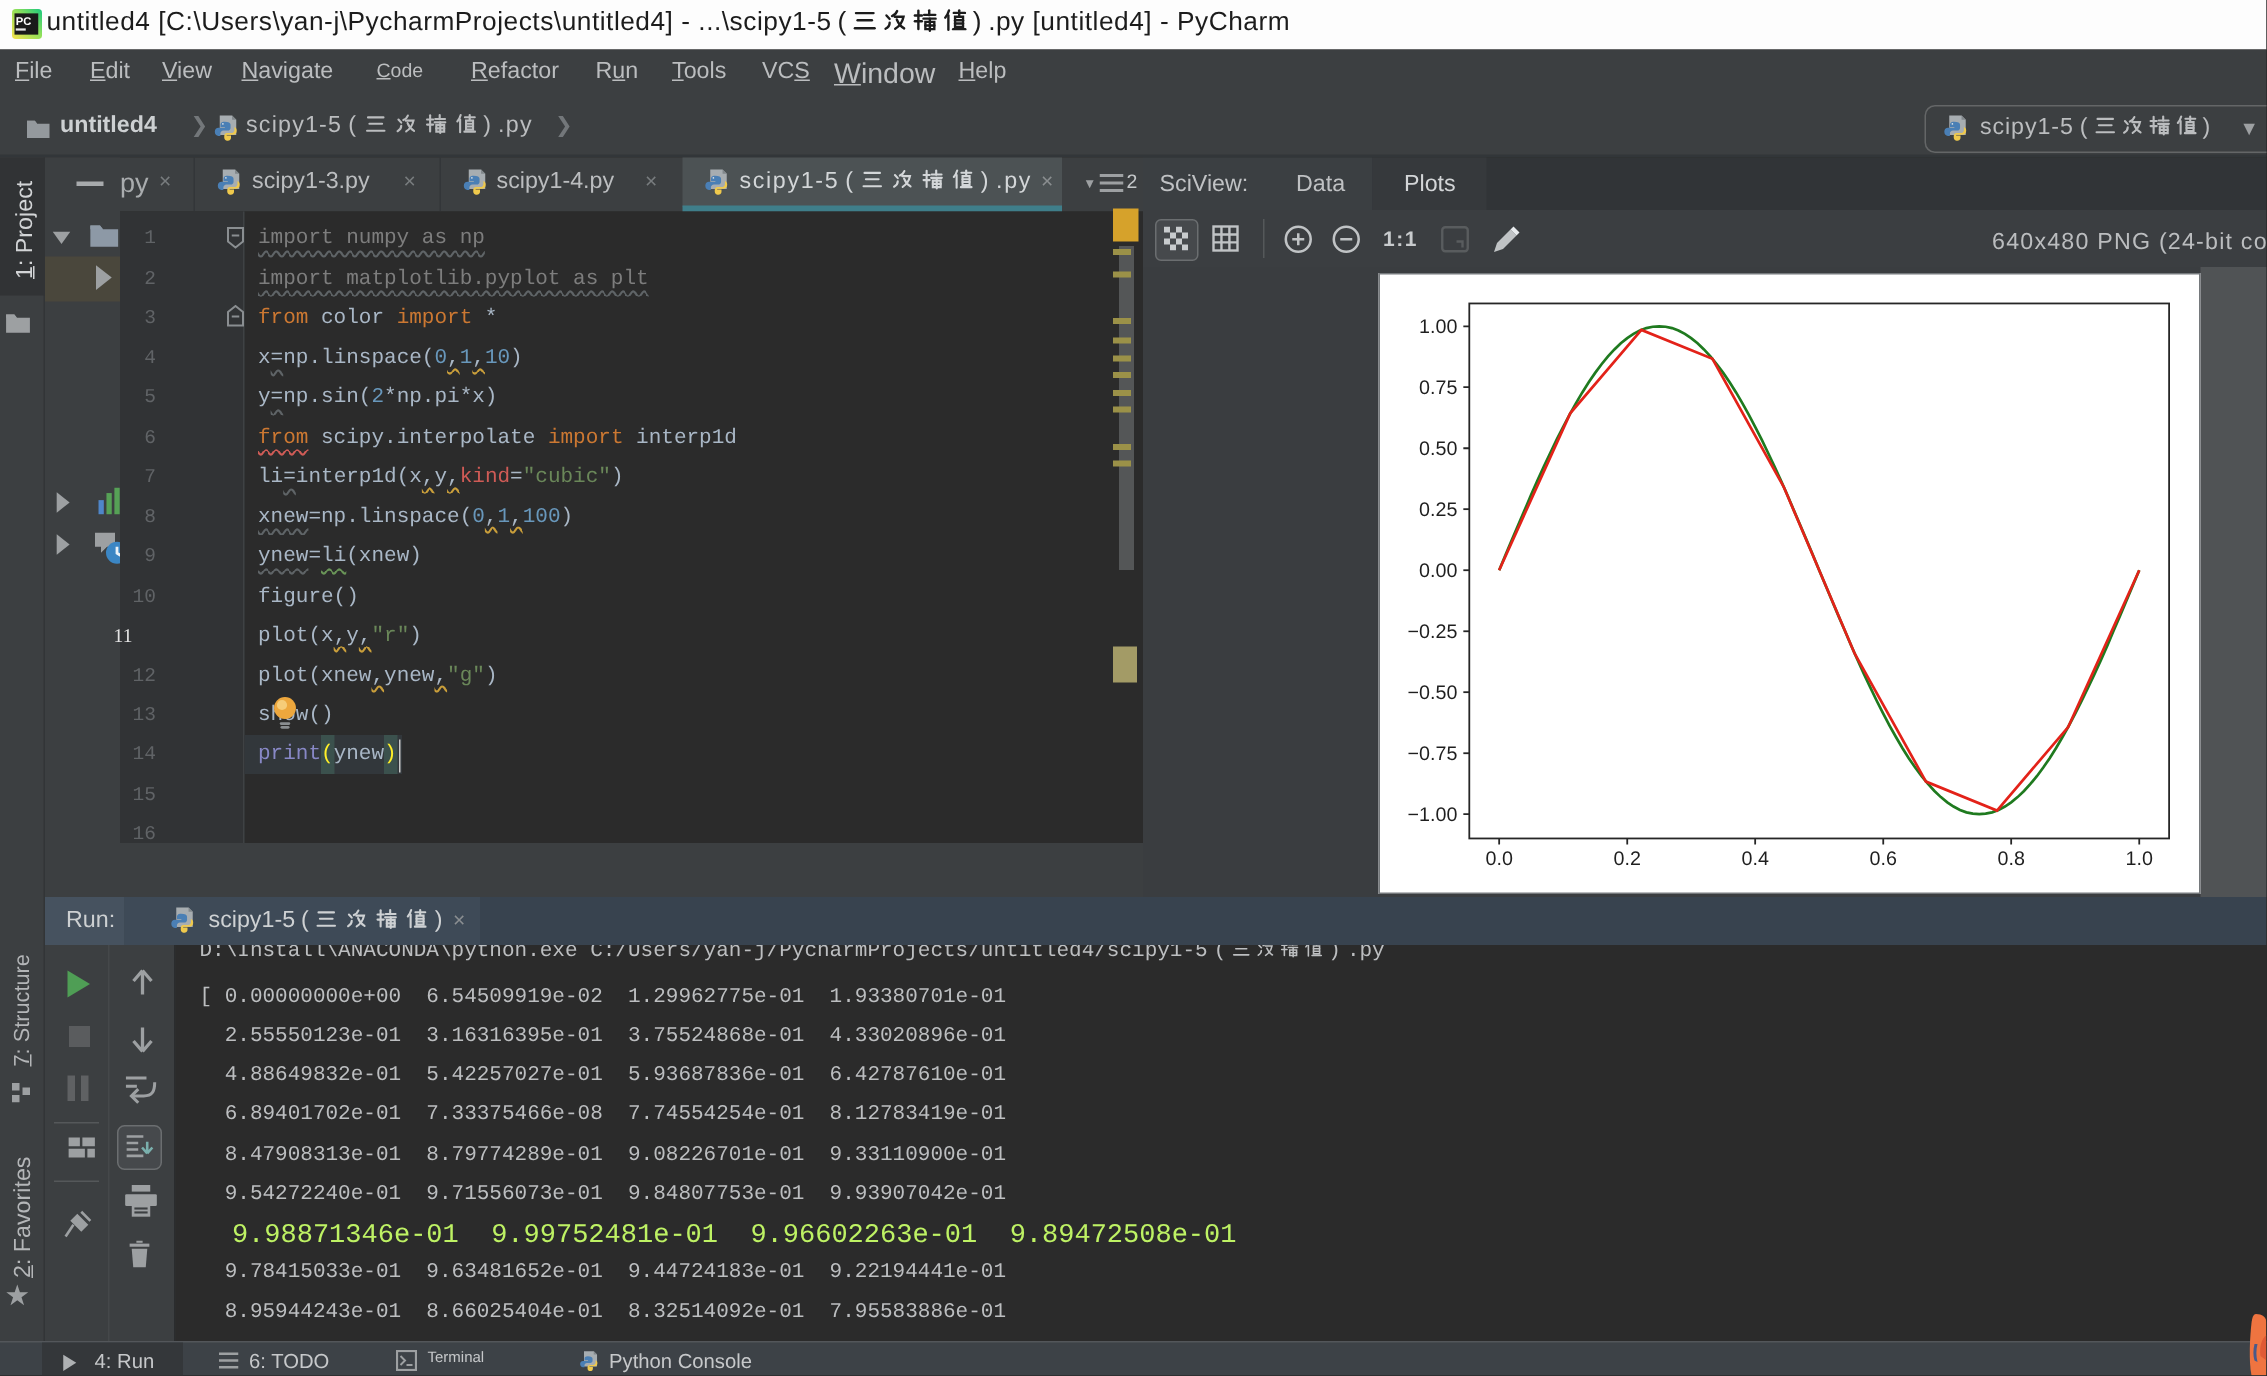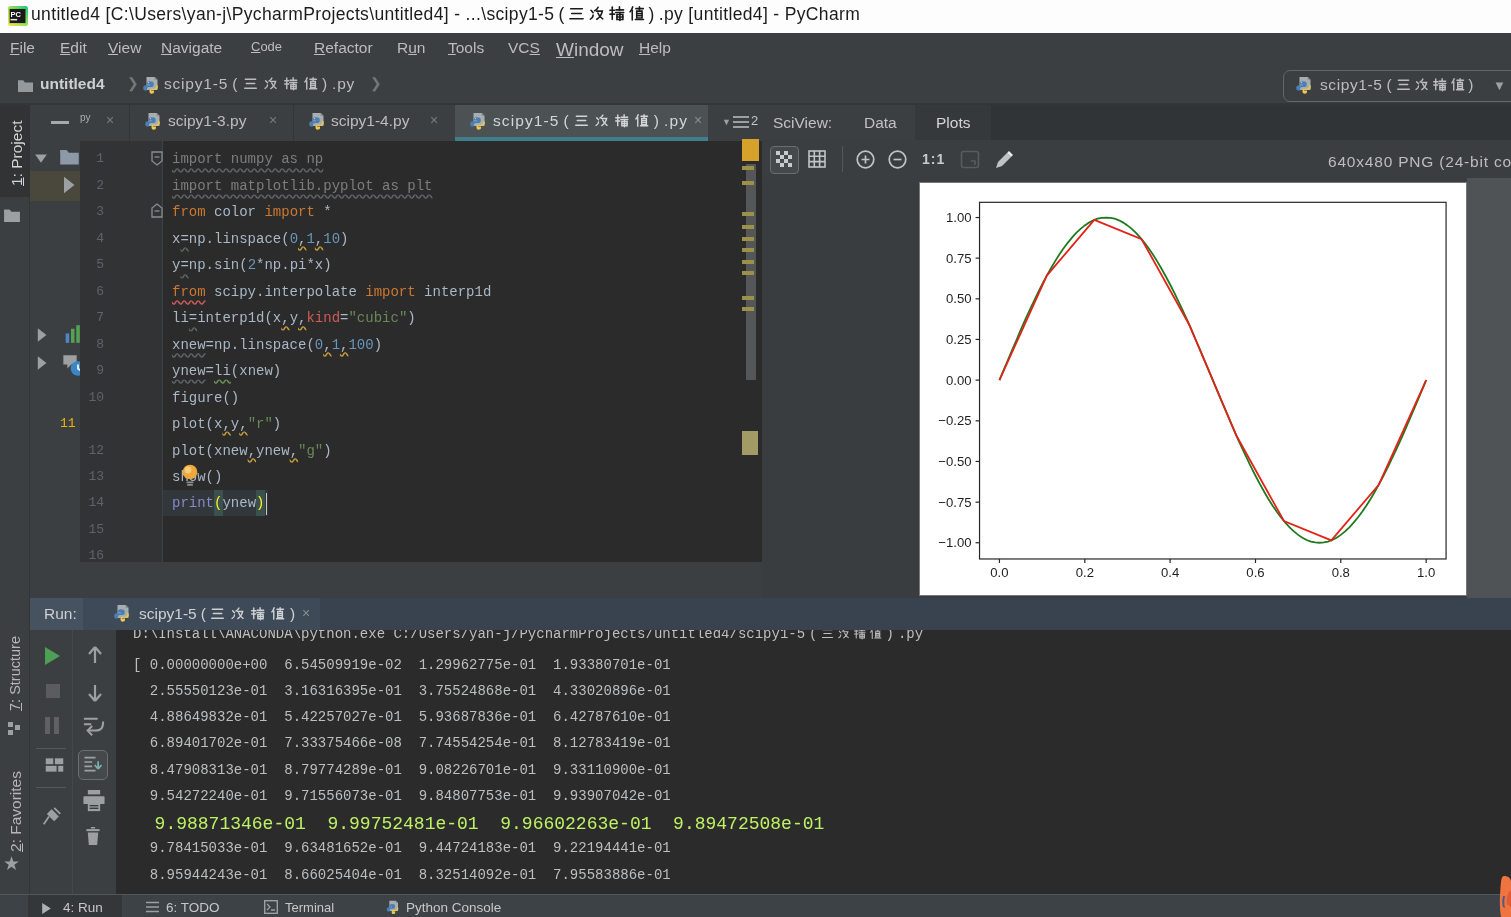--- a/index.html
+++ b/index.html
@@ -142,21 +142,21 @@
         <path d="M7.4 3.4 h7"></path>
         <path d="M10.8 1.8 v3.2"></path>
         <path d="M8.2 5.8 h5 v6.4 h-5 z"></path>
         <path d="M8.2 8 h5"></path>
         <path d="M8.2 10 h5"></path>
         <path d="M7 13.6 h7.6"></path>
       </svg></span><span style="margin:0 4px 0 2px">)</span></div>
 <div style="position:absolute;left:1493px;top:78px;font-size:13px;color:#9da0a2">▼</div>
 <div style="position:absolute;left:0;top:103px;width:1511px;height:2px;background:#323639"></div>
 <div style="position:absolute;left:0;top:105px;width:762px;height:36px;background:#3c3f41"></div>
-<div style="position:absolute;left:80px;top:112px;font-size:10px;color:#a9acae">py</div>
+<div style="position:absolute;left:80px;top:112px;font-size:18px;color:#a9acae">py</div>
 <div style="position:absolute;left:106px;top:112px;font-size:14px;color:#787c7e">×</div>
 <div style="position:absolute;left:129px;top:105px;width:1px;height:36px;background:#333639"></div>
 <svg style="position:absolute;left:143px;top:112px" width="19" height="19" viewBox="0 0 19 19">
     <path d="M5.5 1h8.2l2.8 2.8V14H5.5z" fill="#a7adb1"></path>
     <path d="M13.7 1v2.8h2.8z" fill="#81878b"></path>
     <path d="M8.7 5.2c-2.2 0-2.7 1-2.7 2v1.4h2.9v.6H4.6c-1.3 0-2.4 1-2.4 2.7s1.1 2.7 2.4 2.7h1.3v-1.5c0-1.2.9-2.1 2.1-2.1h2.9c1 0 1.8-.8 1.8-1.9V7.2c0-1.2-1.3-2-4-2z" fill="#4a7fb5"></path>
     <path d="M10.3 17.8c2.2 0 2.7-1 2.7-2v-1.4h-2.9v-.6h4.3c1.3 0 2.4-1 2.4-2.7 0-1.4-.6-2.2-1.5-2.5v2c0 1.2-.9 2.1-2.1 2.1H10.3c-1 0-1.8.8-1.8 1.9v1.2c0 1.2 1.3 2 1.8 2z" fill="#efc94c"></path>
     <circle cx="7.6" cy="6.6" r=".55" fill="#dfe3e6"></circle>
   </svg>
 <div style="position:absolute;left:168px;top:112px;font-size:15.5px;color:#bbbdbf">scipy1-3.py</div>
@@ -277,21 +277,21 @@
 <div style="position:absolute;left:60px;top:151.4px;width:44px;text-align:right;font-family:'Liberation Mono',monospace;font-size:13px;color:#606366">1</div>
 <div style="position:absolute;left:60px;top:177.9px;width:44px;text-align:right;font-family:'Liberation Mono',monospace;font-size:13px;color:#606366">2</div>
 <div style="position:absolute;left:60px;top:204.3px;width:44px;text-align:right;font-family:'Liberation Mono',monospace;font-size:13px;color:#606366">3</div>
 <div style="position:absolute;left:60px;top:230.8px;width:44px;text-align:right;font-family:'Liberation Mono',monospace;font-size:13px;color:#606366">4</div>
 <div style="position:absolute;left:60px;top:257.2px;width:44px;text-align:right;font-family:'Liberation Mono',monospace;font-size:13px;color:#606366">5</div>
 <div style="position:absolute;left:60px;top:283.7px;width:44px;text-align:right;font-family:'Liberation Mono',monospace;font-size:13px;color:#606366">6</div>
 <div style="position:absolute;left:60px;top:310.2px;width:44px;text-align:right;font-family:'Liberation Mono',monospace;font-size:13px;color:#606366">7</div>
 <div style="position:absolute;left:60px;top:336.6px;width:44px;text-align:right;font-family:'Liberation Mono',monospace;font-size:13px;color:#606366">8</div>
 <div style="position:absolute;left:60px;top:363.1px;width:44px;text-align:right;font-family:'Liberation Mono',monospace;font-size:13px;color:#606366">9</div>
 <div style="position:absolute;left:60px;top:389.5px;width:44px;text-align:right;font-family:'Liberation Mono',monospace;font-size:13px;color:#606366">10</div>
-<div style="position:absolute;left:60px;top:416.0px;width:44px;text-align:left;font-family:Liberation Mono, monospace;font-size:13px;color:#eab308">11</div>
+<div style="position:absolute;left:60px;top:416.0px;width:44px;text-align:center;font-family:Liberation Serif, serif;font-size:13px;color:#e5e5e5">11</div>
 <div style="position:absolute;left:60px;top:442.5px;width:44px;text-align:right;font-family:'Liberation Mono',monospace;font-size:13px;color:#606366">12</div>
 <div style="position:absolute;left:60px;top:468.9px;width:44px;text-align:right;font-family:'Liberation Mono',monospace;font-size:13px;color:#606366">13</div>
 <div style="position:absolute;left:60px;top:495.4px;width:44px;text-align:right;font-family:'Liberation Mono',monospace;font-size:13px;color:#606366">14</div>
 <div style="position:absolute;left:60px;top:521.8px;width:44px;text-align:right;font-family:'Liberation Mono',monospace;font-size:13px;color:#606366">15</div>
 <div style="position:absolute;left:60px;top:548.3px;width:44px;text-align:right;font-family:'Liberation Mono',monospace;font-size:13px;color:#606366">16</div>
 <svg style="position:absolute;left:150px;top:151px" width="14" height="15" viewBox="0 0 14 15">
     <path d="M2 1h10v9l-5 4-5-4z" fill="none" stroke="#8a8e91" stroke-width="1.3"></path>
     <path d="M4.5 6h5" stroke="#8a8e91" stroke-width="1.3"></path>
   </svg>
 <svg style="position:absolute;left:150px;top:203px" width="14" height="15" viewBox="0 0 14 15">
@@ -569,21 +569,21 @@
 <svg style="position:absolute;left:146px;top:901px" width="13" height="12" viewBox="0 0 13 12">
     <g stroke="#9da0a2" stroke-width="1.6">
       <path d="M0 1.5h13M0 6h13M0 10.5h13"></path>
     </g>
   </svg>
 <div style="position:absolute;left:166px;top:900px;font-size:13.5px;color:#c6c8ca">6: TODO</div>
 <svg style="position:absolute;left:264px;top:900px" width="14" height="14" viewBox="0 0 14 14">
     <rect x="0.7" y="0.7" width="12.6" height="12.6" fill="none" stroke="#9da0a2" stroke-width="1.4"></rect>
     <path d="M3 4l3 3-3 3M7 10h4" stroke="#9da0a2" stroke-width="1.3" fill="none"></path>
   </svg>
-<div style="position:absolute;left:285px;top:900px;font-size:13px;color:#c6c8ca">Terminal</div>
+<div style="position:absolute;left:285px;top:900px;font-size:10px;color:#c6c8ca">Terminal</div>
 <svg style="position:absolute;left:385px;top:900px" width="15" height="15" viewBox="0 0 19 19">
     <path d="M5.5 1h8.2l2.8 2.8V14H5.5z" fill="#a7adb1"></path>
     <path d="M13.7 1v2.8h2.8z" fill="#81878b"></path>
     <path d="M8.7 5.2c-2.2 0-2.7 1-2.7 2v1.4h2.9v.6H4.6c-1.3 0-2.4 1-2.4 2.7s1.1 2.7 2.4 2.7h1.3v-1.5c0-1.2.9-2.1 2.1-2.1h2.9c1 0 1.8-.8 1.8-1.9V7.2c0-1.2-1.3-2-4-2z" fill="#4a7fb5"></path>
     <path d="M10.3 17.8c2.2 0 2.7-1 2.7-2v-1.4h-2.9v-.6h4.3c1.3 0 2.4-1 2.4-2.7 0-1.4-.6-2.2-1.5-2.5v2c0 1.2-.9 2.1-2.1 2.1H10.3c-1 0-1.8.8-1.8 1.9v1.2c0 1.2 1.3 2 1.8 2z" fill="#efc94c"></path>
   </svg>
 <div style="position:absolute;left:406px;top:900px;font-size:13.5px;color:#c6c8ca">Python Console</div>
 <svg style="position:absolute;left:1498px;top:876px" width="13" height="41" viewBox="0 0 13 41">
     <path d="M6 0c4 0 7 2 7 6v35H3c-2-10-1-26 0-35 .4-3 1-6 3-6z" fill="#ef7440"></path>
     <path d="M13 14c-3 2-5 8-4 14l4 3z" fill="#e05a35"></path>

